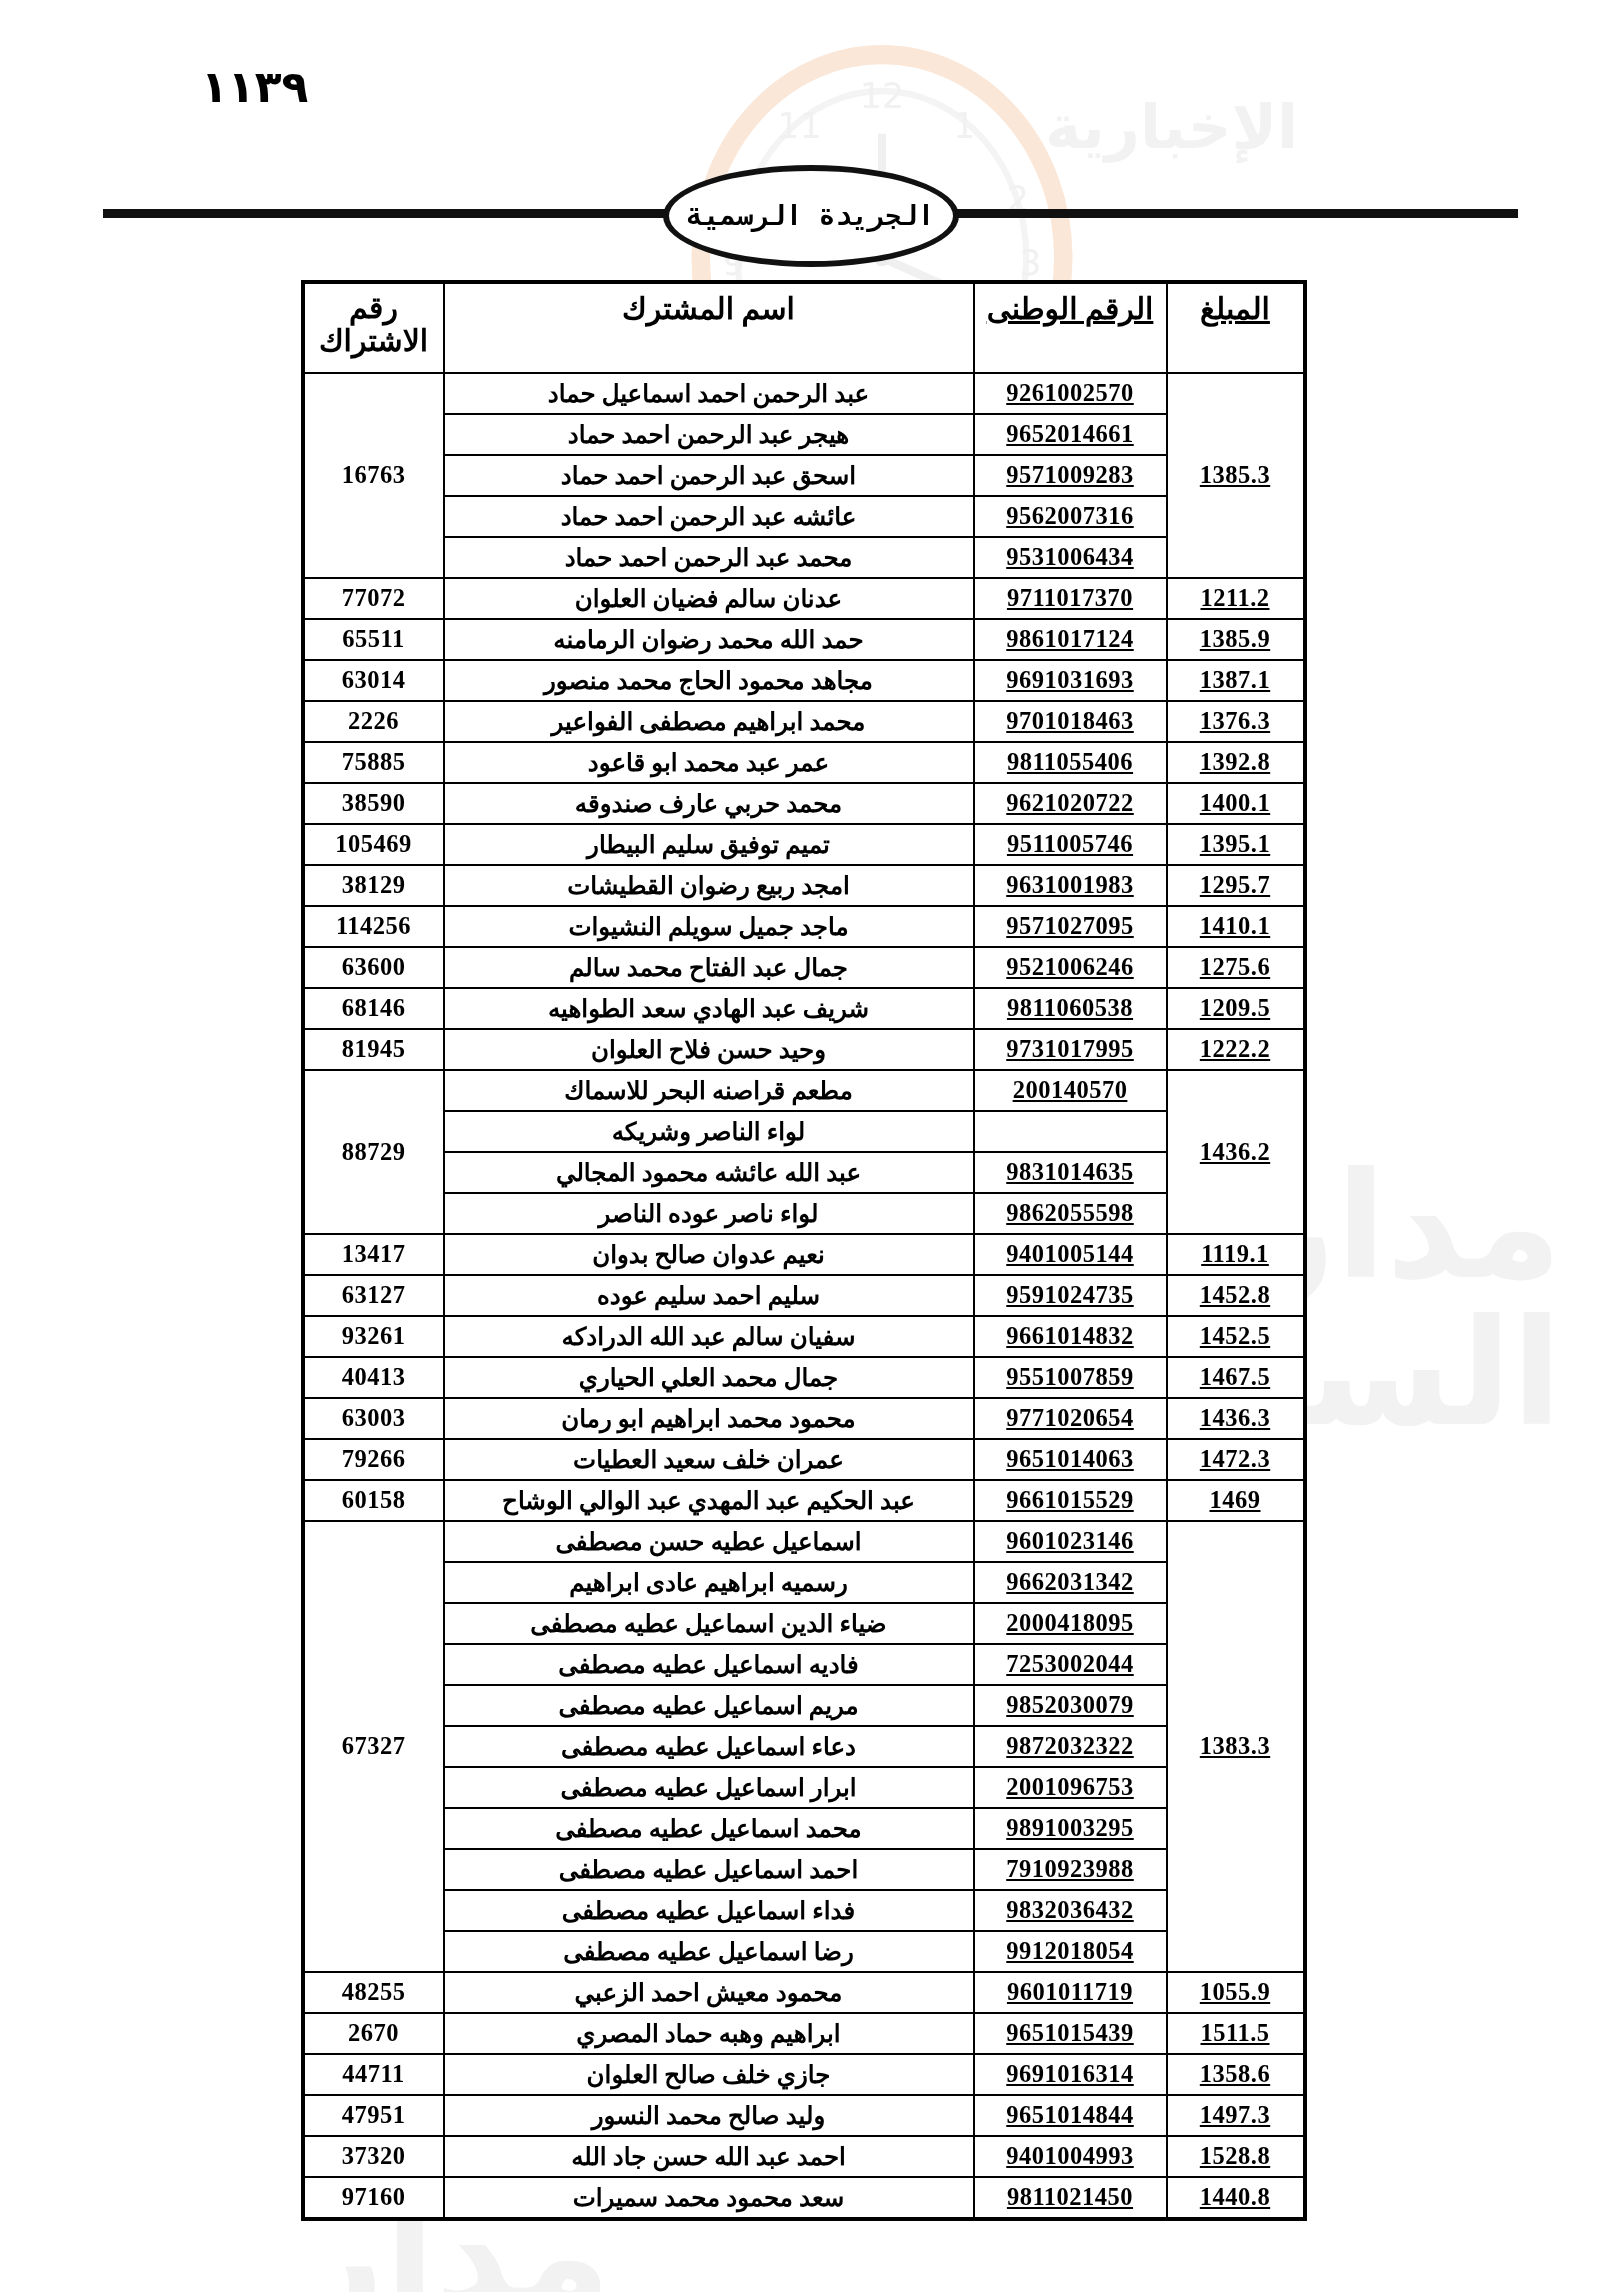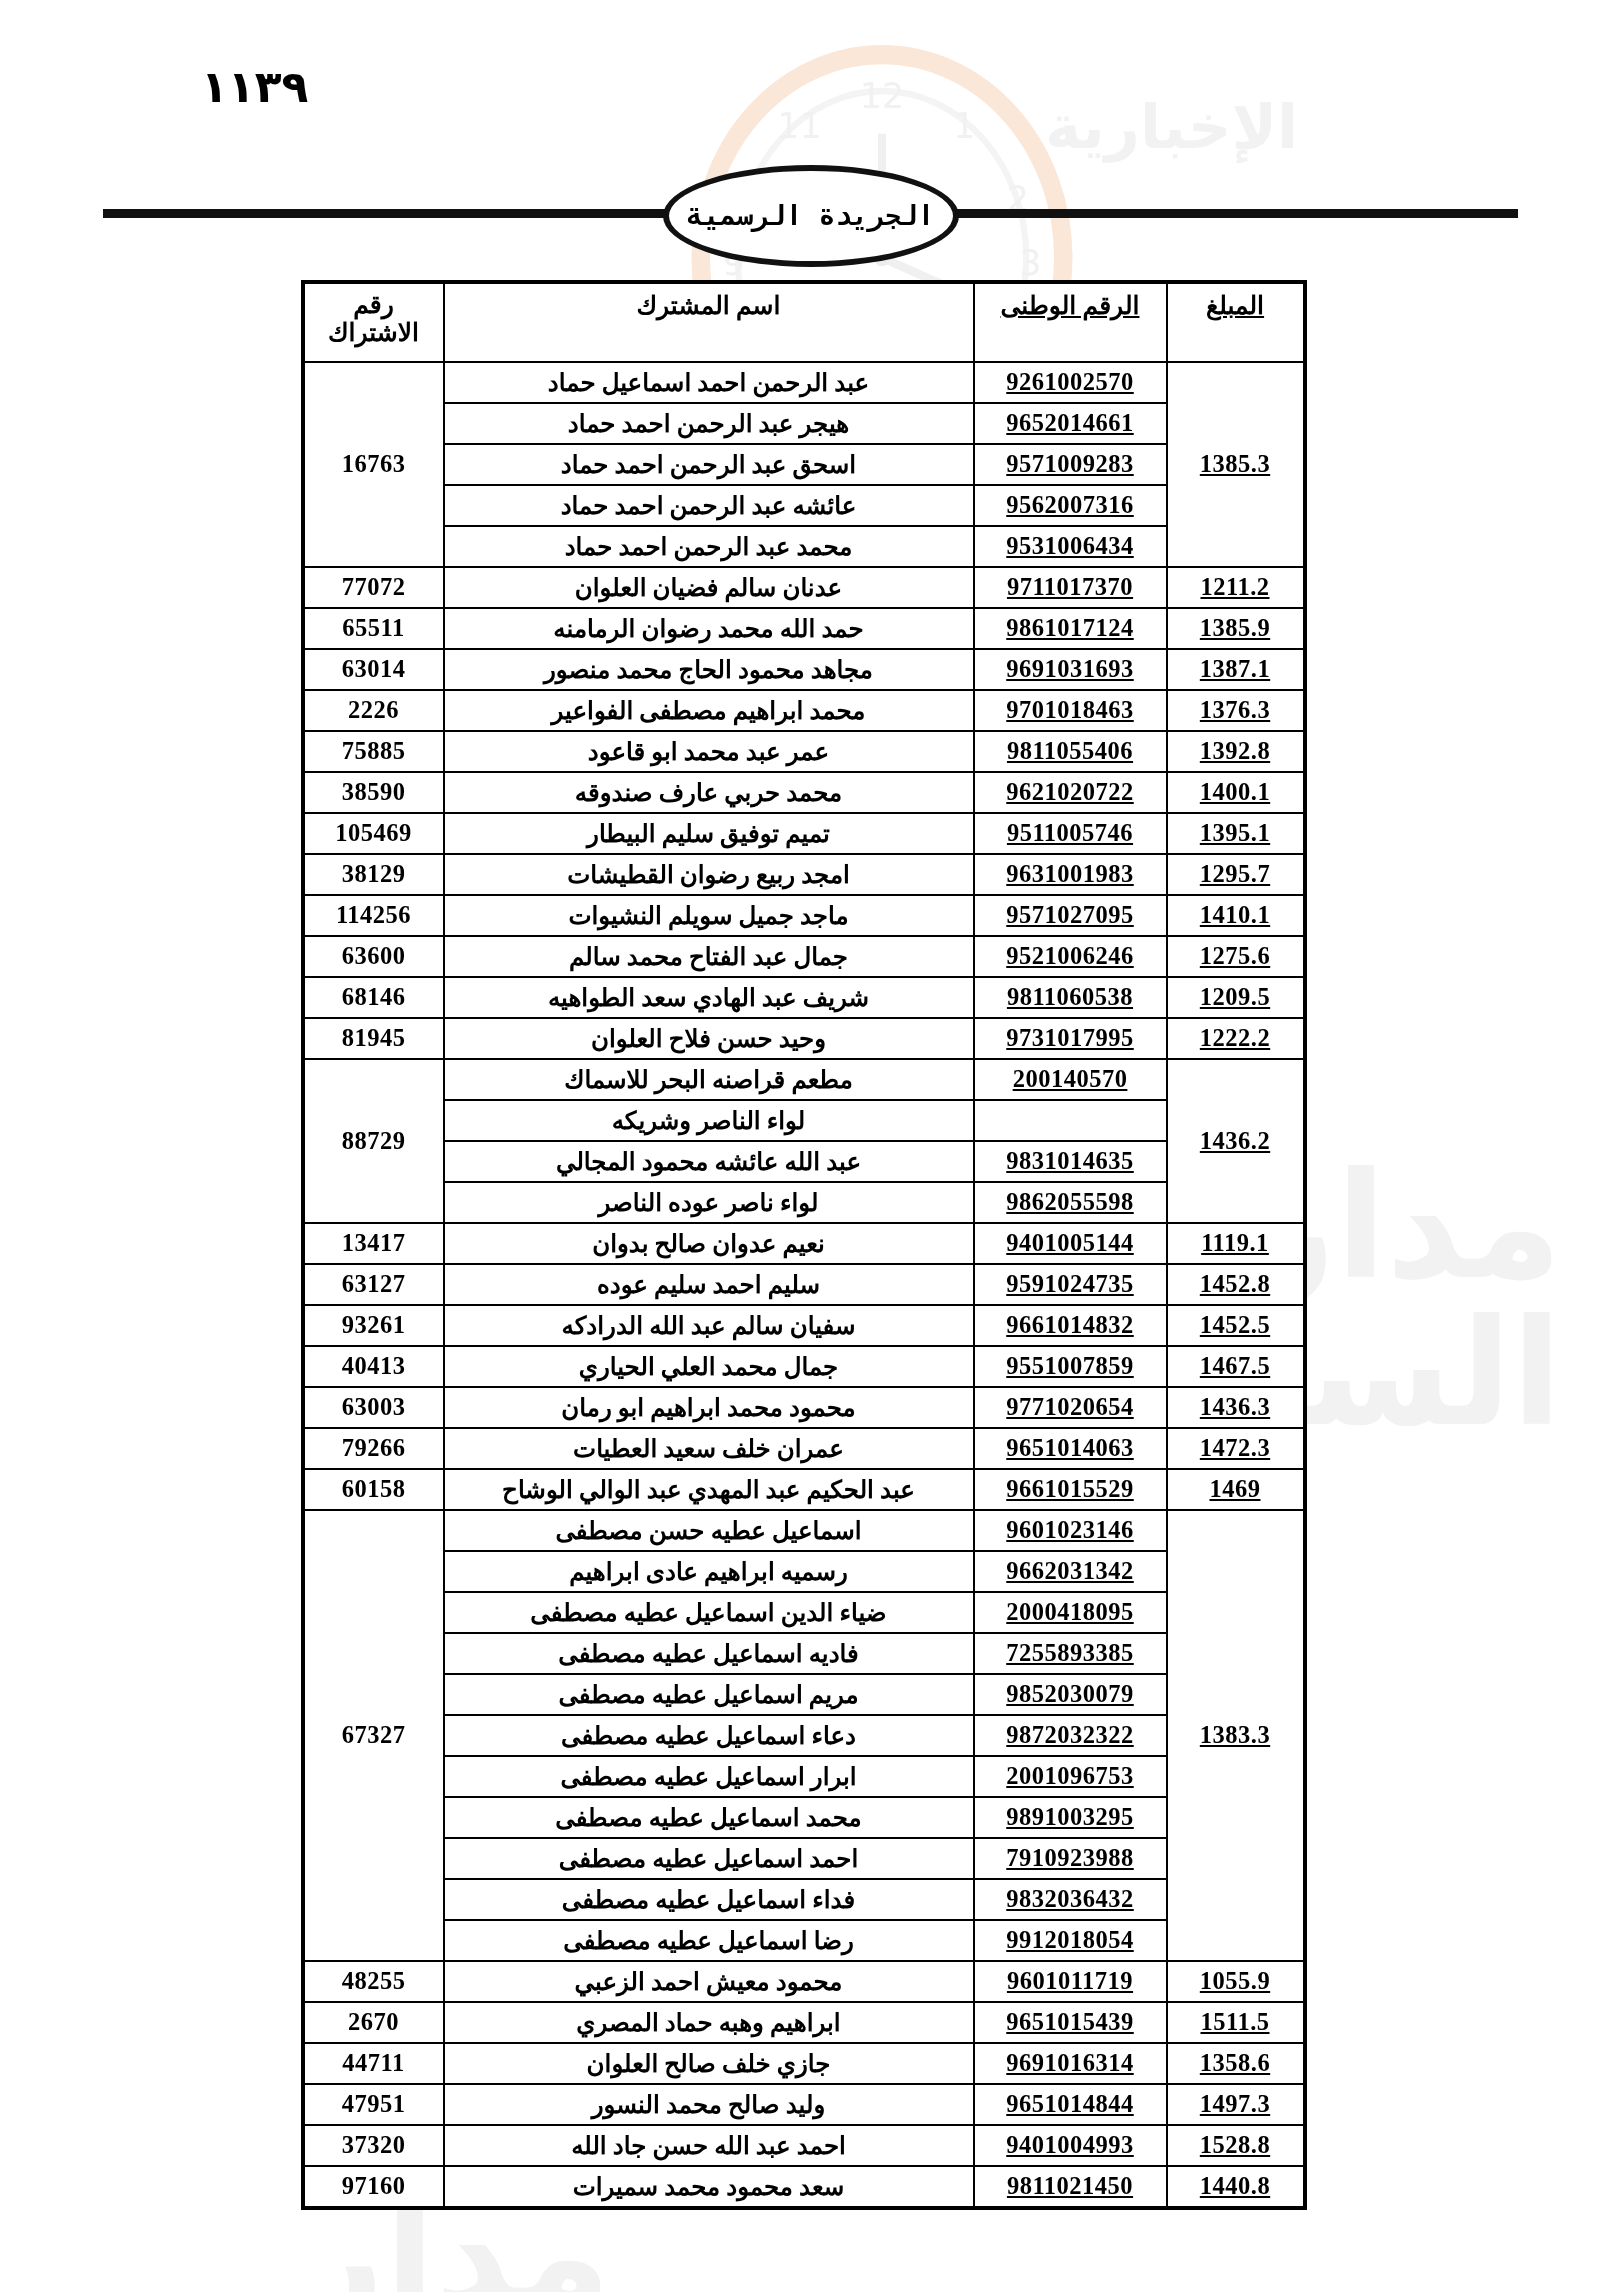--- a/index.html
+++ b/index.html
@@ -111,21 +111,21 @@
     font-size: 24.5px;
     font-weight: bold;
     text-align: center;
     vertical-align: middle;
     height: 41px;
     box-sizing: border-box;
     background: #fff;
   }
   table.ledger thead th {
     height: 65px;
-    font-size: 25px;
+    font-size: 30px;
     padding-bottom: 13.7px;
     vertical-align: top;
     padding-top: 6.9px;
   }
   th.col-amount, td.col-amount   { width: 137px; text-decoration: underline; }
   th.col-natid, td.col-natid     { width: 193px; text-decoration: underline; }
   th.col-name,  td.col-name      { width: 530px; }
   th.col-subno, td.col-subno     { width: 140px; }
 
   td.col-natid, td.col-amount, td.col-subno {
@@ -368,21 +368,21 @@
         </tr>
         <tr>
           <td class="col-natid">9662031342</td>
           <td class="col-name">رسميه ابراهيم عادى ابراهيم</td>
         </tr>
         <tr>
           <td class="col-natid">2000418095</td>
           <td class="col-name">ضياء الدين اسماعيل عطيه مصطفى</td>
         </tr>
         <tr>
-          <td class="col-natid">7255893385</td>
+          <td class="col-natid">7253002044</td>
           <td class="col-name">فاديه اسماعيل عطيه مصطفى</td>
         </tr>
         <tr>
           <td class="col-natid">9852030079</td>
           <td class="col-name">مريم اسماعيل عطيه مصطفى</td>
         </tr>
         <tr>
           <td class="col-natid">9872032322</td>
           <td class="col-name">دعاء اسماعيل عطيه مصطفى</td>
         </tr>

